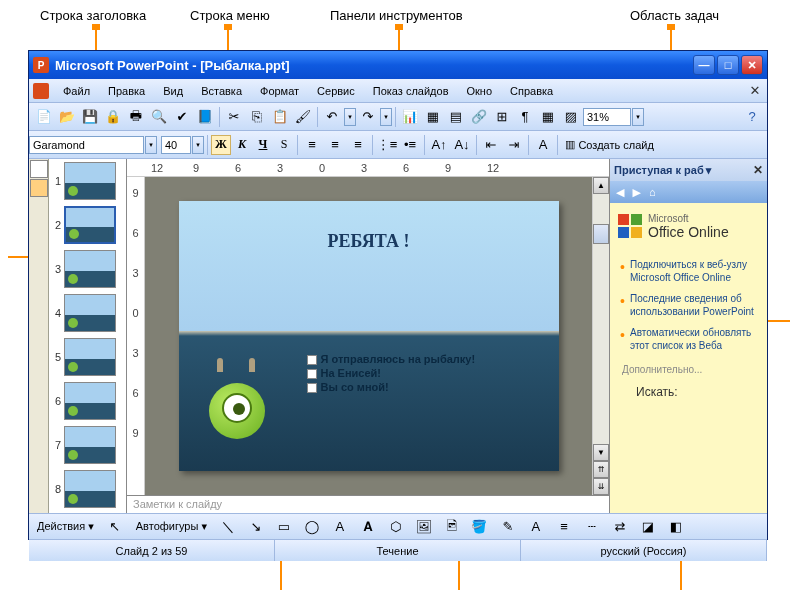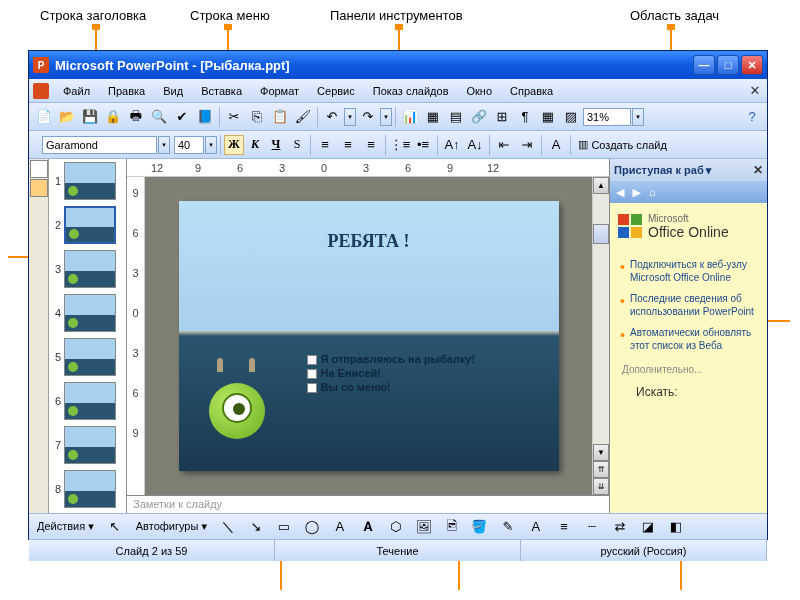--- a/index.html
+++ b/index.html
@@ -15,41 +15,41 @@
 .win-btn.close{background:linear-gradient(#f08080,#d03020)}
 .menubar{height:24px;background:linear-gradient(#e8f0ff,#c8dcf8);display:flex;align-items:center;padding:0 4px;gap:2px;border-bottom:1px solid #a0b8e0}
 .menubar .micon{width:16px;height:16px;background:#d94a1a;border-radius:2px;margin-right:4px}
 .menu-item{padding:2px 8px;color:#000;cursor:default}
 .menu-close{margin-left:auto;width:16px;height:16px;color:#333;font-size:13px;display:flex;align-items:center;justify-content:center}
 .toolbar{height:28px;background:linear-gradient(#e8f0ff,#c8dcf8);display:flex;align-items:center;padding:0 4px;gap:1px;border-bottom:1px solid #a0b8e0}
 .tbtn{width:22px;height:22px;display:flex;align-items:center;justify-content:center;border:1px solid transparent;border-radius:2px;font-size:13px}
 .tsep{width:1px;height:20px;background:#a0b8e0;margin:0 2px}
 .zoom-box{width:48px;height:18px;background:#fff;border:1px solid #7da2ce;font-size:11px;padding:0 3px;display:flex;align-items:center}
 .dd-arrow{width:12px;height:18px;background:linear-gradient(#e8f0ff,#c8dcf8);border:1px solid #7da2ce;display:flex;align-items:center;justify-content:center;font-size:7px}
-.fmt-toolbar{height:28px;background:linear-gradient(#e8f0ff,#c8dcf8);display:flex;align-items:center;padding:0 13px;gap:1px;border-bottom:1px solid #a0b8e0}
+.fmt-toolbar{height:28px;background:linear-gradient(#e8f0ff,#c8dcf8);display:flex;align-items:center;padding:0 0;gap:1px;border-bottom:1px solid #a0b8e0}
 .font-box{width:115px;height:18px;background:#fff;border:1px solid #7da2ce;padding:0 3px;display:flex;align-items:center}
 .size-box{width:30px;height:18px;background:#fff;border:1px solid #7da2ce;padding:0 3px;display:flex;align-items:center;margin-left:3px}
 .fbtn{width:20px;height:20px;display:flex;align-items:center;justify-content:center;font-size:12px;font-family:'Times New Roman'}
 .fbtn.bold{background:#fff0c0;border:1px solid #d0b060;font-weight:bold}
 .fbtn.ital{font-style:italic;font-weight:bold}
 .fbtn.und{text-decoration:underline;font-weight:bold}
 .new-slide{display:flex;align-items:center;gap:3px;padding:0 4px}
 .main-area{display:flex;height:354px}
 .view-tabs{width:20px;background:#ece9d8;border-right:1px solid #a0a090}
 .view-tab{width:18px;height:18px;margin:1px;background:#fff;border:1px solid #888}
 .view-tab.active{background:#ffd080}
 .thumbs{width:78px;background:#fff;border-right:1px solid #888;overflow:hidden}
 .thumb-row{display:flex;align-items:center;padding:3px 2px;gap:3px}
 .thumb-row.sel .thumb{border:2px solid #2a5db0}
 .thumb-num{width:10px;text-align:right;font-size:11px;color:#333}
 .thumb{width:52px;height:38px;border:1px solid #888;background:linear-gradient(to bottom,#a8d0ef 0%,#a8d0ef 55%,#2a5570 55%,#2a5570 100%);position:relative}
 .thumb::after{content:"";position:absolute;left:3px;bottom:3px;width:10px;height:10px;background:#7dc040;border-radius:50%}
 .editor{flex:1;background:#fff;position:relative;display:flex;flex-direction:column}
 .hruler{height:18px;background:#fff;border-bottom:1px solid #ccc;display:flex;align-items:center;padding-left:24px;gap:32px;font-size:9px;color:#444}
-.hruler span{display:inline-block;width:10px;text-align:center}
+.hruler span{display:inline-block;width:10px;}
 .edit-body{flex:1;display:flex}
 .vruler{width:18px;background:#fff;border-right:1px solid #ccc;display:flex;flex-direction:column;align-items:center;padding-top:10px;gap:28px;font-size:9px;color:#444}
 .slide-area{flex:1;background:#808074;display:flex;align-items:center;justify-content:center;position:relative}
 .slide{width:380px;height:270px;background:linear-gradient(to bottom,#b8dff5 0%,#a8d0ef 48%,#d8d0b8 48%,#2a5570 50%,#1a3a50 100%);box-shadow:3px 3px 6px rgba(0,0,0,0.4);position:relative}
 .slide-title{position:absolute;top:30px;width:100%;text-align:center;font-weight:bold;font-size:18px;color:#1a3a60;font-family:'Times New Roman'}
 .slide-bullets{position:absolute;left:128px;top:150px;color:#0a2840;font-size:11px;font-weight:bold;font-family:'Times New Roman'}
 .slide-bullets div{margin:2px 0}
 .slide-bullets div::before{content:"";display:inline-block;width:8px;height:8px;background:#fff;border:1px solid #888;margin-right:4px;vertical-align:middle}
 .monster{position:absolute;left:22px;bottom:20px;width:70px;height:85px}
 .monster .body{width:56px;height:56px;background:radial-gradient(circle at 35% 35%,#b8e860,#6ab020);border-radius:50%;position:absolute;bottom:12px;left:8px}
@@ -262,21 +262,21 @@
                   <div class="eye">
                     <div class="pupil"></div>
                   </div>
                 </div>
               <div class="horn" style="left:16px"></div>
                 <div class="horn" style="left:48px"></div>
             </div>
             <div class="slide-bullets">
               <div>Я отправляюсь на рыбалку!</div>
               <div>На Енисей!</div>
-              <div>Вы со меню!</div>
+              <div>Вы со мной!</div>
             </div>
           </div>
         </div>
         <div class="vscroll">
           <div class="sbtn">▲</div>
           <div class="sthumb"></div>
           <div style="flex:1"></div>
           <div class="sbtn">▼</div>
           <div class="sbtn">⇈</div>
           <div class="sbtn">⇊</div>

